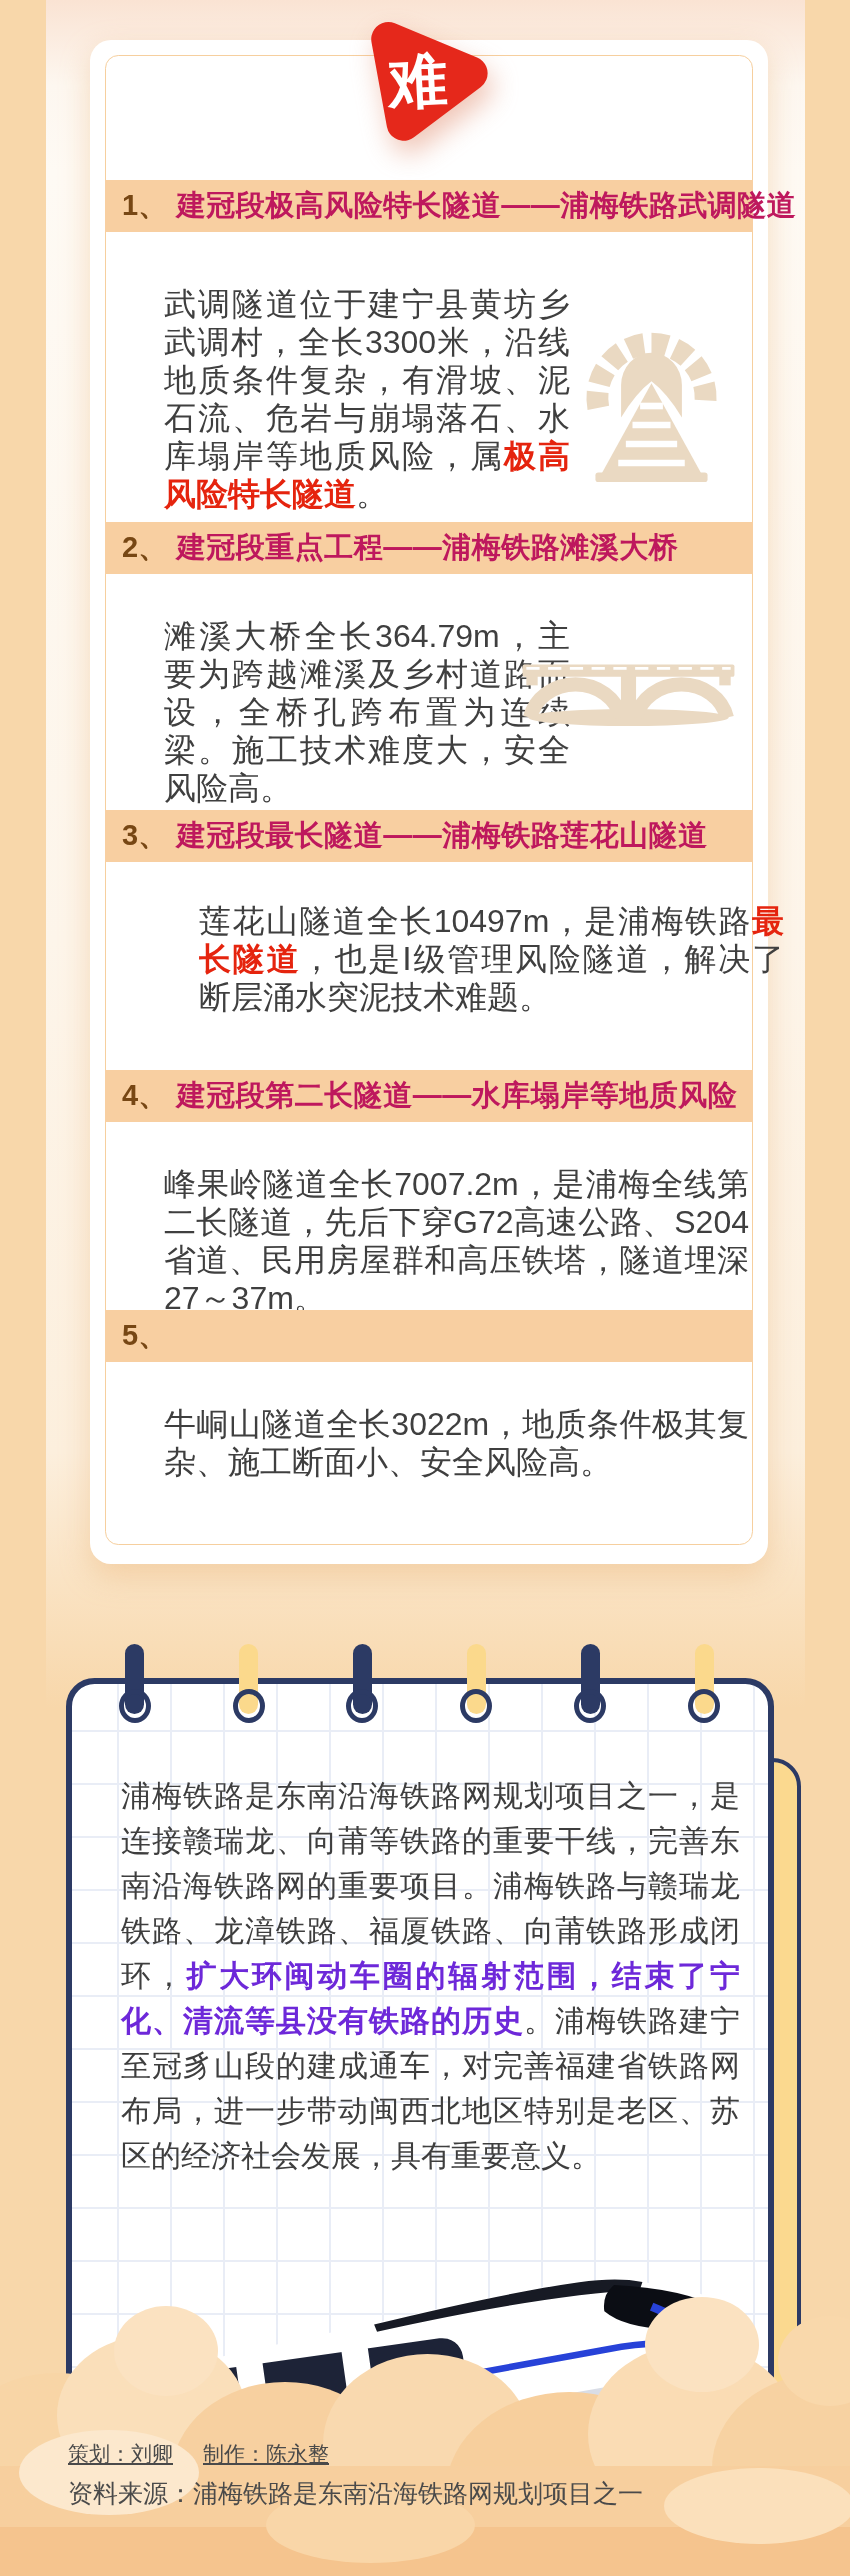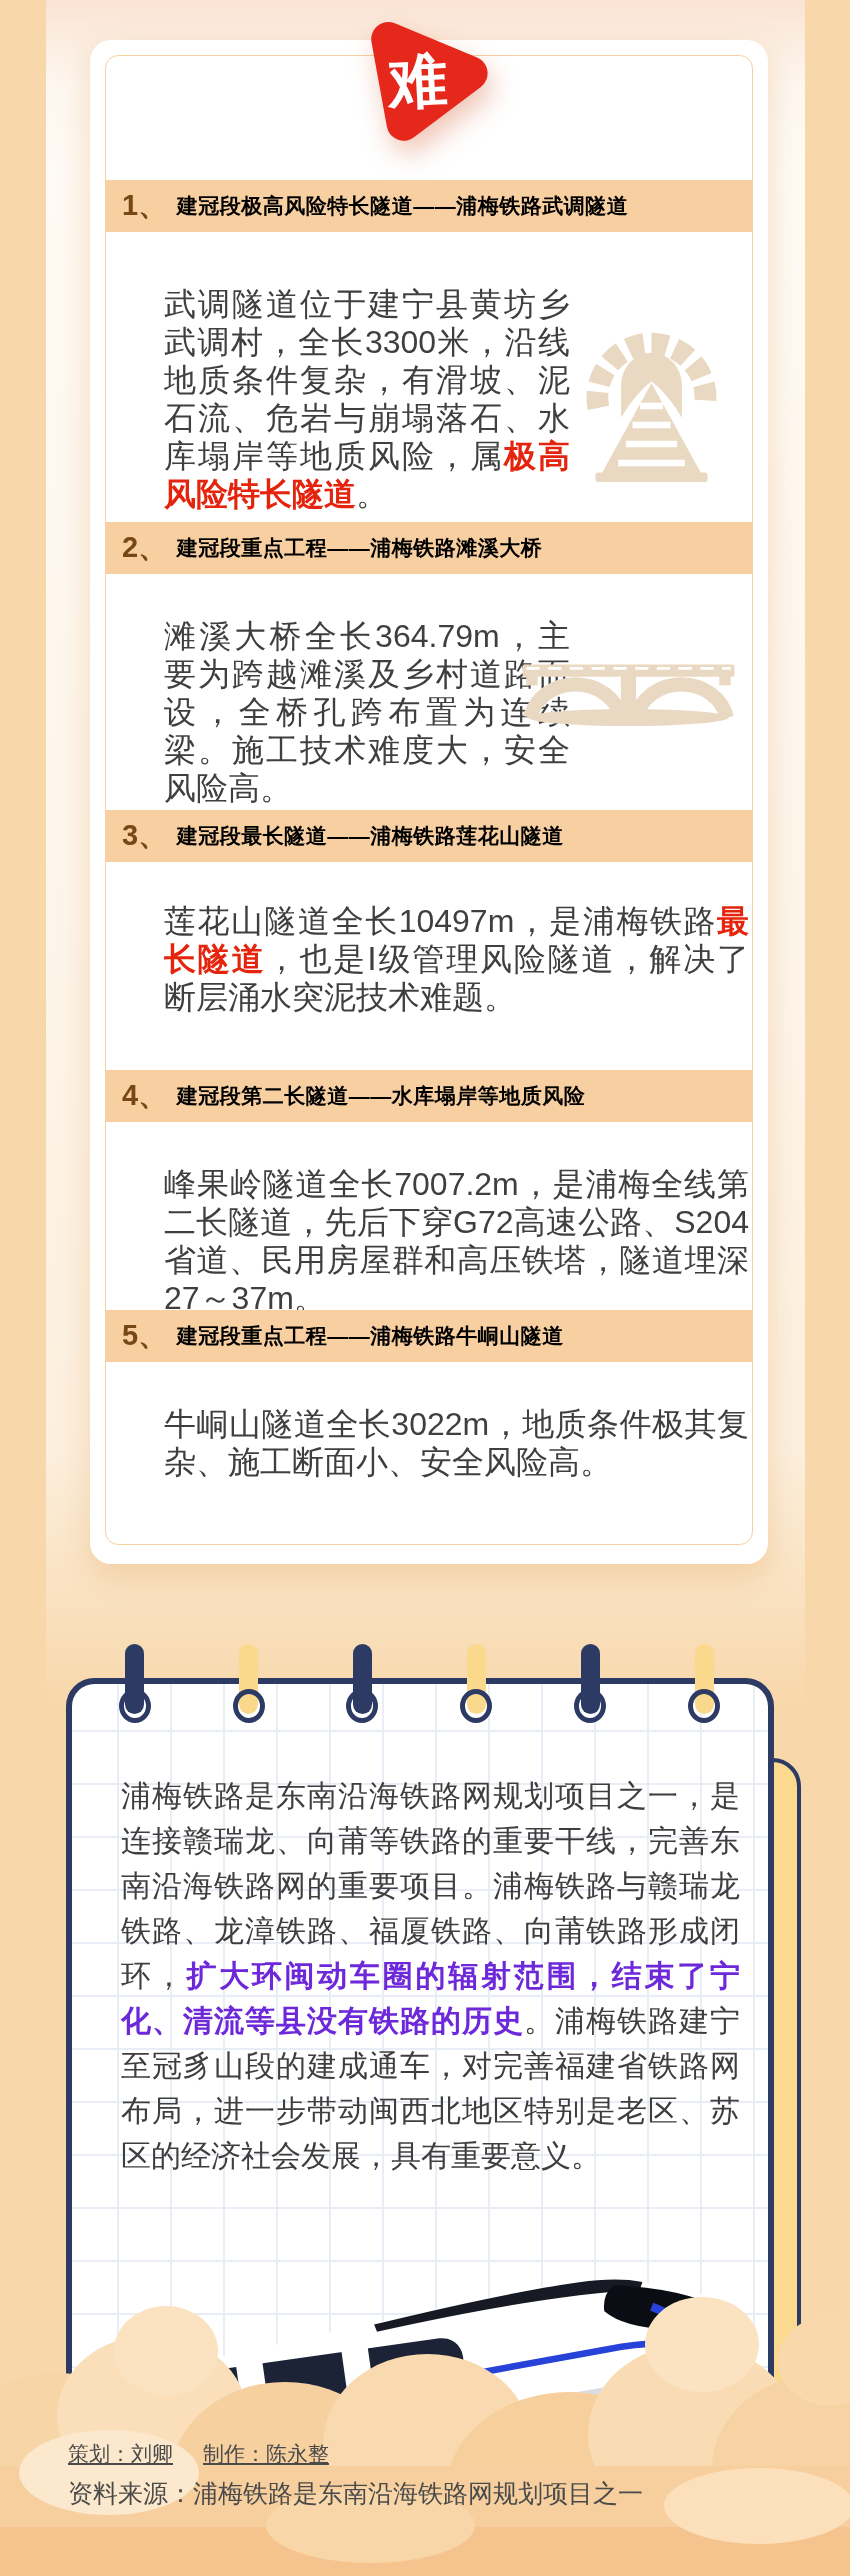--- a/index.html
+++ b/index.html
@@ -13,28 +13,28 @@
 
   
   .main-card { position:absolute; left:90px; top:40px; width:678px; height:1524px;
     background:#ffffff; border-radius:21px; box-shadow:0 11.4px 30px rgba(232,174,112,.40); }
   .inner-frame { position:absolute; left:15px; top:15px; right:15px; bottom:19px;
     border:1.9px solid #f6cf9e; border-radius:13.3px; pointer-events:none; }
 
   .sec-band { position:absolute; left:15px; right:15px; height:52px; background:#f8cfa1;
     display:flex; align-items:center; padding-left:17px; }
   .sec-band .num { font-size:29px; font-weight:bold; color:#774714; margin-right:9.5px; }
-  .sec-band .ttl { font-size:21px; font-weight:bold; color:#000000; letter-spacing:0.5px; white-space:nowrap; }
+  .sec-band .ttl { font-size:29px; font-weight:bold; color:#be185d; letter-spacing:0.5px; white-space:nowrap; }
   .band-1 { top:140px; } .band-2 { top:482px; } .band-3 { top:770px; }
   .band-4 { top:1030px; } .band-5 { top:1270px; }
 
   .sec-body { position:absolute; left:74px; font-size:32px; line-height:38px; color:#3f3f3f; text-align:justify; }
   .body-1 { top:245px; width:406px; }
   .body-2 { top:577px; width:406px; }
-  .body-3 { top:862px; width:585px; }
+  .body-3 { top:862px; width:585px;margin-left:35px; }
   .body-4 { top:1125px; width:585px; }
   .body-5 { top:1365px; width:585px; }
   .em-red { color:#e5240e; font-weight:bold; }
 
   .icon-tunnel { position:absolute; left:494px; top:252px; width:135px; height:190px; }
   .icon-bridge { position:absolute; left:432px; top:617px; width:213px; height:70px; }
 
   
   .badge { position:absolute; left:355px; top:5.7px; width:148px; height:142px;
     filter:drop-shadow(5.7px 13.3px 13.3px rgba(221,129,96,.45)); }
@@ -126,21 +126,20 @@
     <p class="sec-body body-3"><span>莲花山隧道全长10497m，是浦梅铁路</span><span class="em-red">最长隧道</span><span>，也是Ⅰ级管理风险隧道，解决了断层涌水突泥技术难题。</span></p>
 
     <div class="sec-band band-4">
       <span class="num">4、</span>
       <span class="ttl">建冠段第二长隧道——水库塌岸等地质风险</span>
     </div>
     <p class="sec-body body-4"><span>峰果岭隧道全长7007.2m，是浦梅全线第二长隧道，先后下穿G72高速公路、S204省道、民用房屋群和高压铁塔，隧道埋深27～37m。</span><span class="em-red"></span><span></span></p>
 
     <div class="sec-band band-5">
       <span class="num">5、</span>
-      <span class="ttl">建冠段重点工程——浦梅铁路牛峒山隧道</span>
     </div>
     <p class="sec-body body-5"><span>牛峒山隧道全长3022m，地质条件极其复杂、施工断面小、安全风险高。</span><span class="em-red"></span><span></span></p>
   </div>
 
   <div class="badge">
     <svg viewBox="0 0 156 150">
       <path d="M38 32 L122 74 L48 122 Z" fill="#e5281b" stroke="#e5281b" stroke-width="36" stroke-linejoin="round" transform="rotate(-4 78 75)"></path>
     </svg>
     <div class="glyph">难</div>
   </div>

